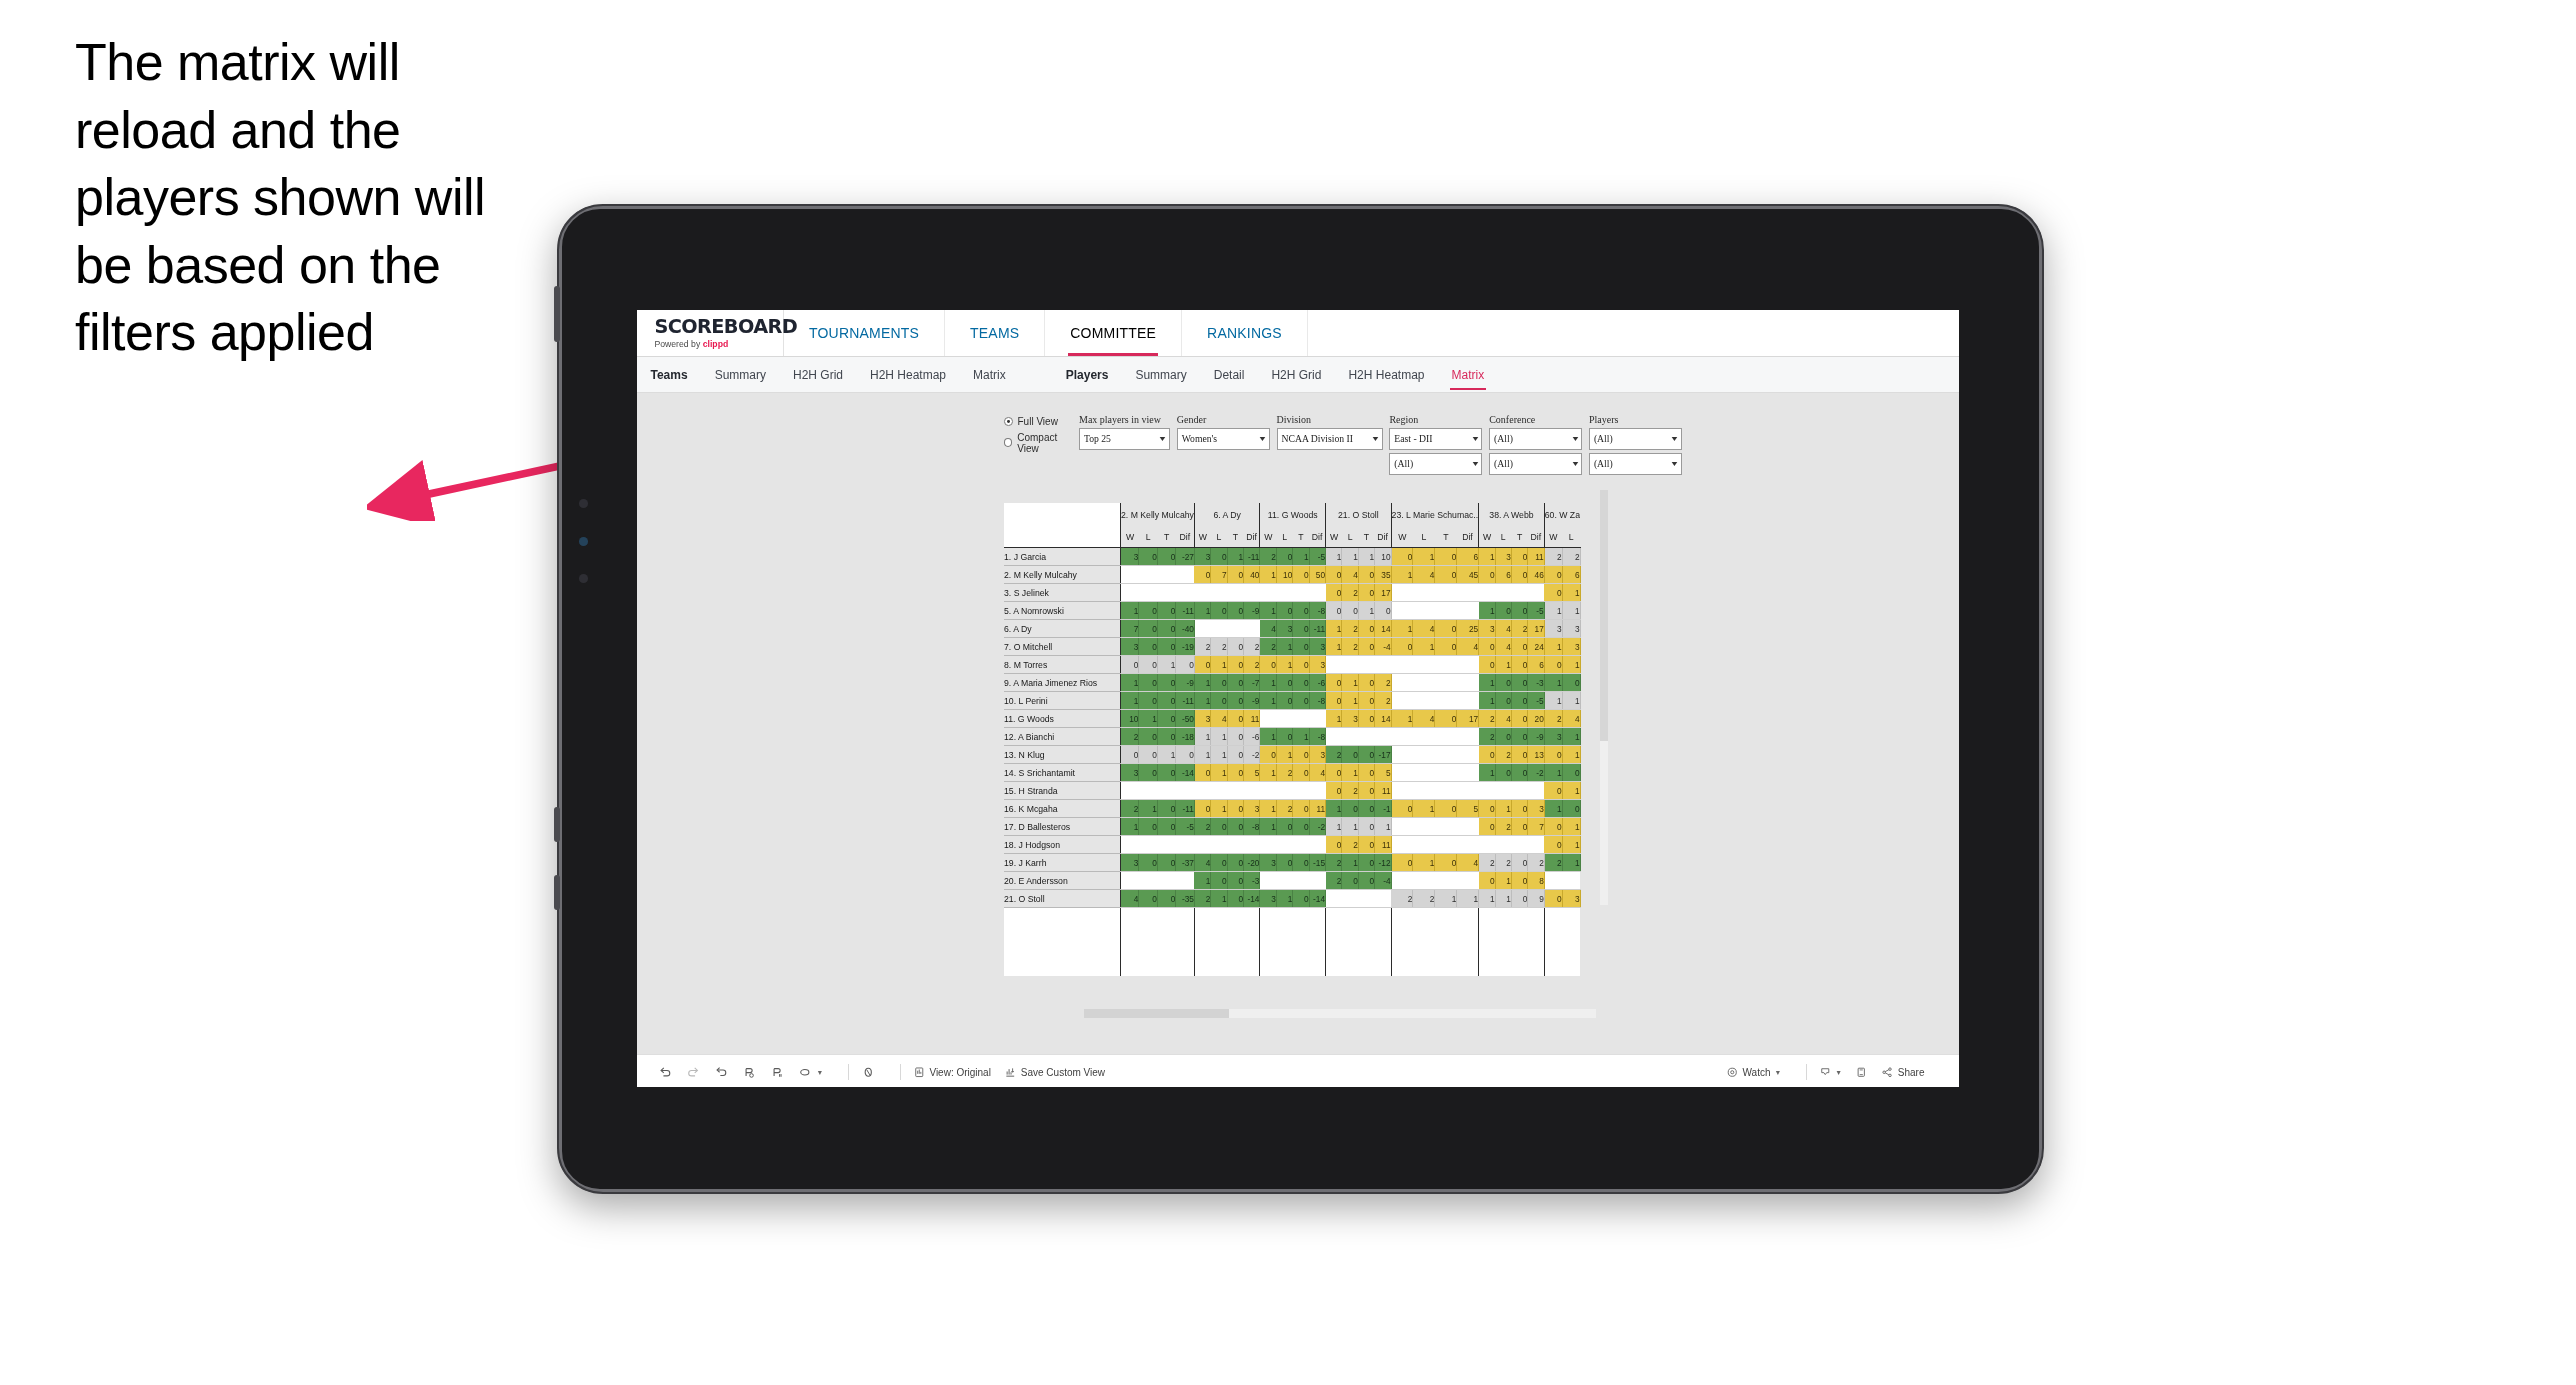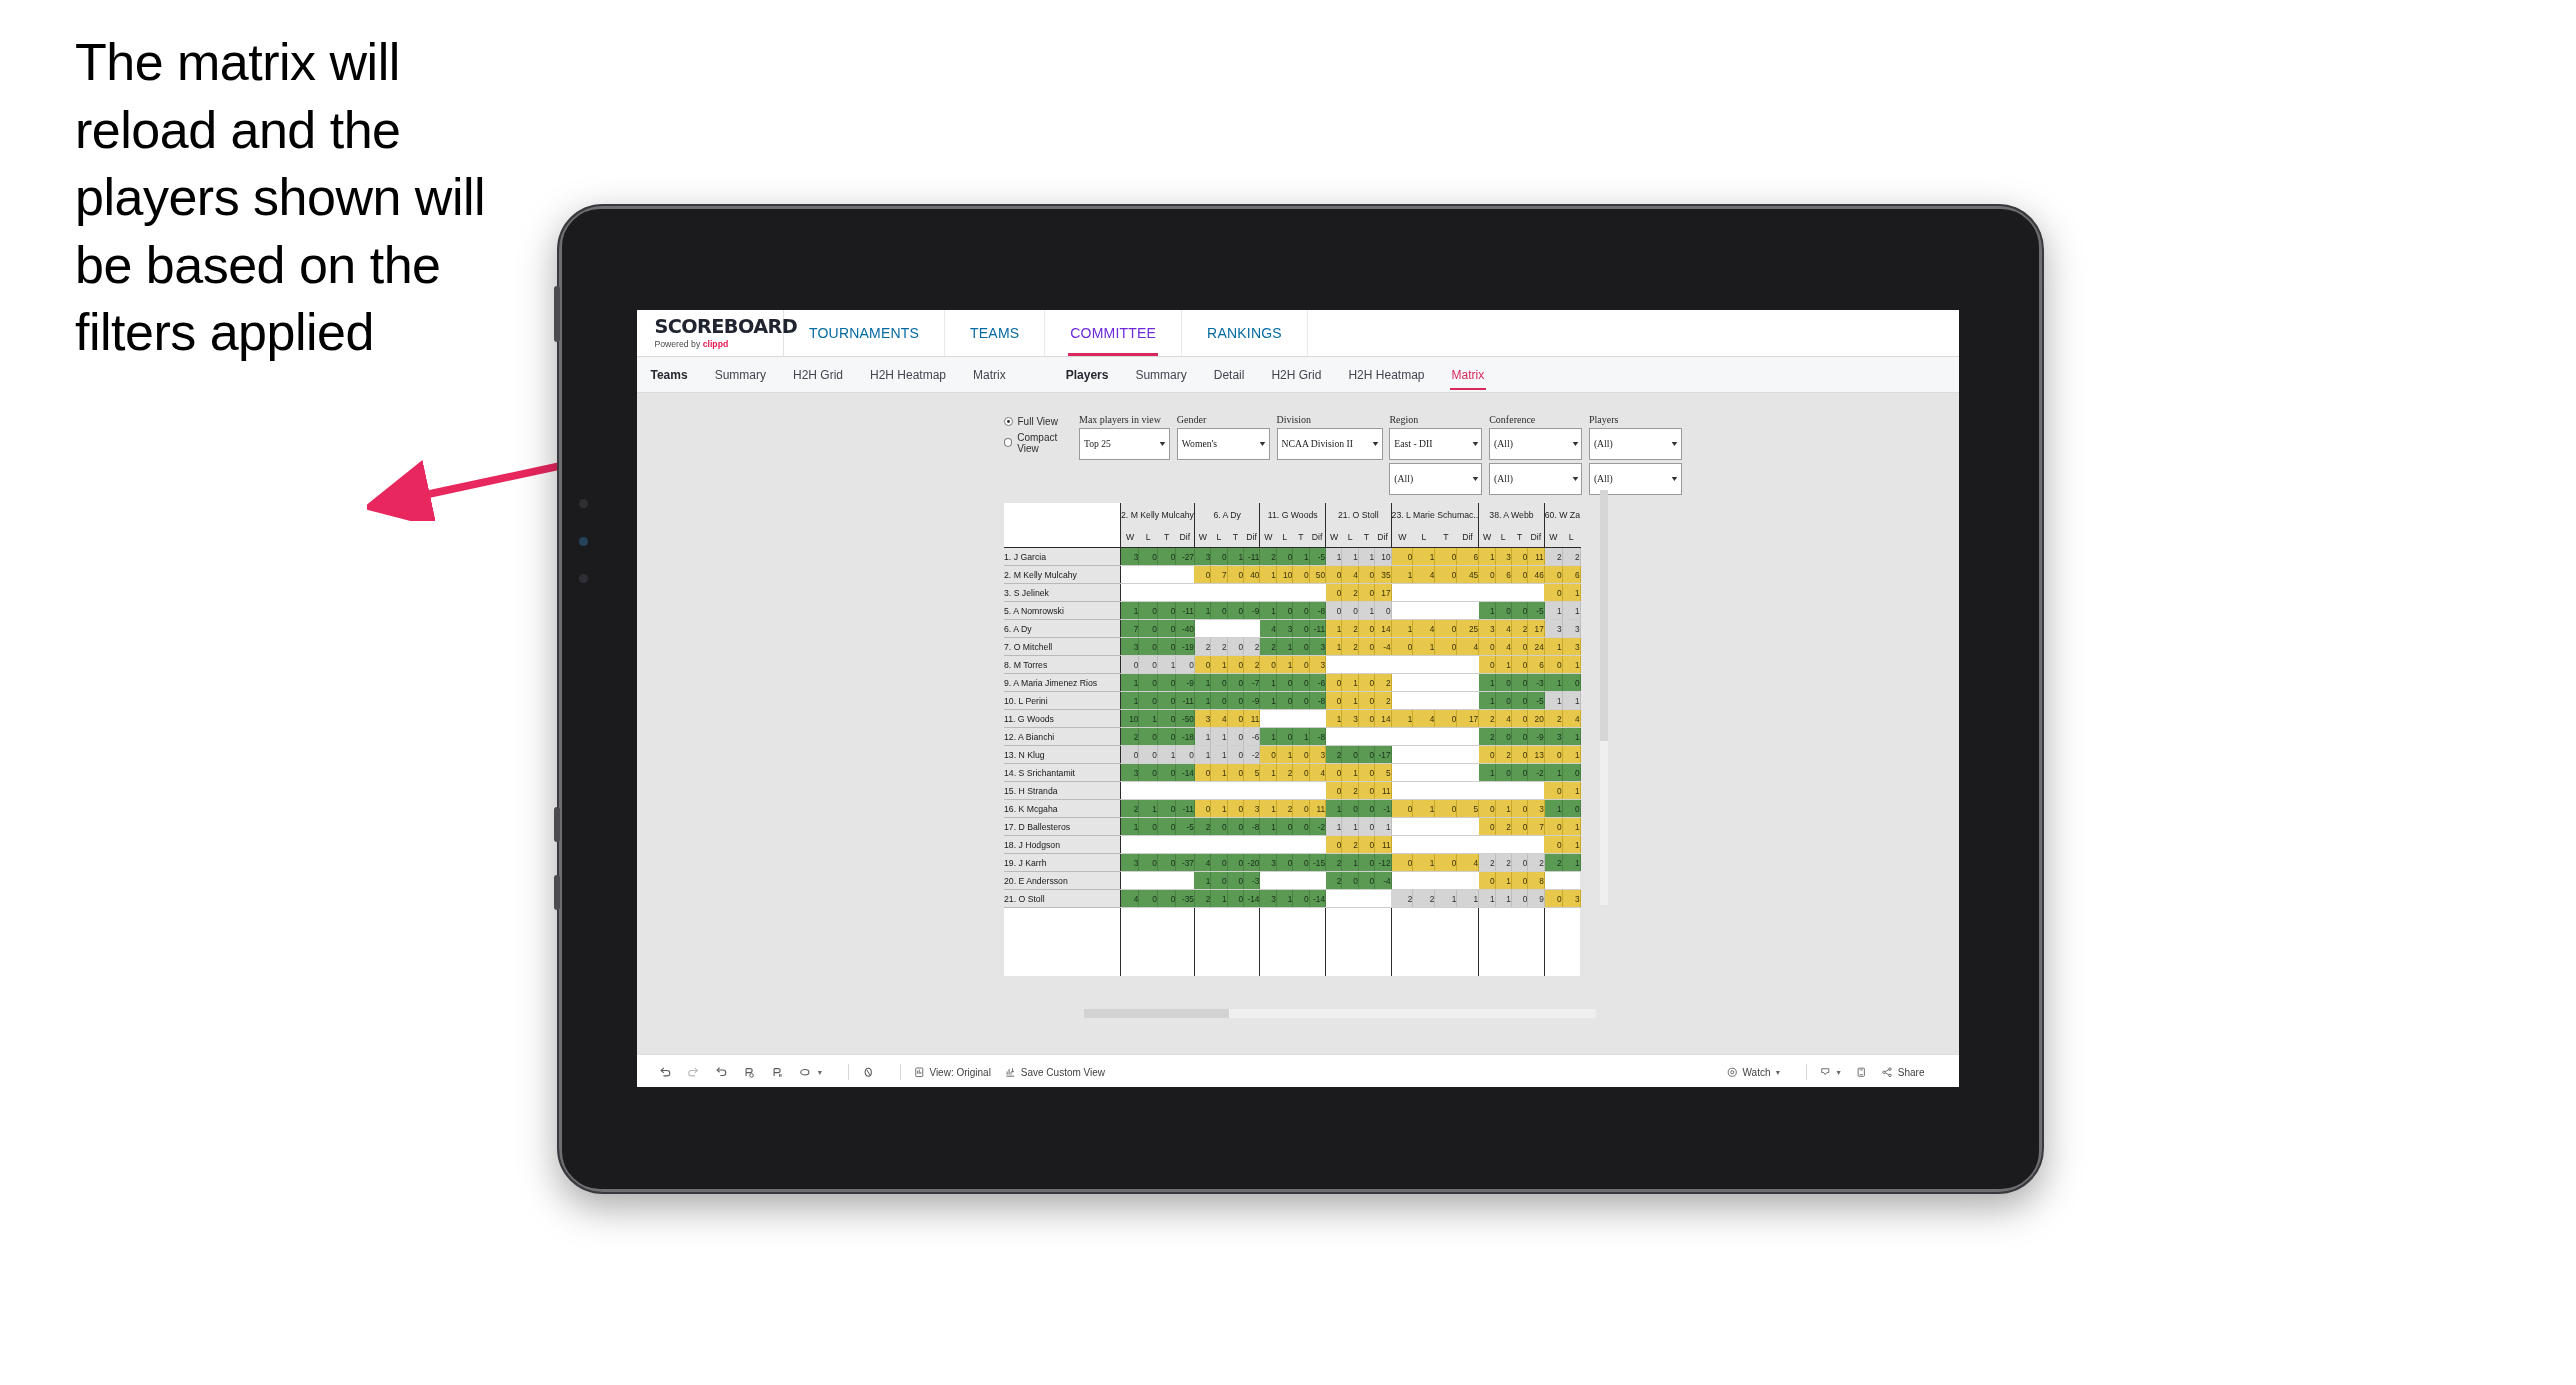--- a/index.html
+++ b/index.html
@@ -45,21 +45,21 @@
   
   #topnav{height:46px;background:#fff;border-bottom:1px solid #d8d8d8;display:flex;align-items:stretch;}
   #brand{width:147px;display:flex;flex-direction:column;justify-content:center;padding-left:17.4px;
          border-right:1px solid #e2e2e2;box-sizing:border-box;}
   #brand .bt{font-size:19.3px;font-weight:bold;letter-spacing:-0.6px;color:#1f2430;line-height:1;
              font-family:"DejaVu Sans", sans-serif;}
   #brand .bs{font-size:8.7px;color:#4a4a4a;margin-top:2.9px;}
   #brand .bs b{color:#e8174f;font-weight:bold;}
   .tnav{display:flex;align-items:center;padding:0 25px;font-size:14px;color:#0369a1;
         border-right:1px solid #e9e9e9;position:relative;cursor:pointer;letter-spacing:0.2px;}
-  .tnav.active{color:#6d28d9;text-align:right;}
+  .tnav.active{color:#000000;text-align:right;}
   .tnav.active:after{content:"";position:absolute;left:23px;right:23px;bottom:0;height:2.9px;background:#d7295b;}
 
   
   #subnav{height:35px;background:#f6f7f8;border-bottom:1px solid #dcdcdc;display:flex;align-items:center;}
   .sgroup{display:flex;align-items:center;height:100%;}
   .snav{font-size:12px;color:#41464f;padding:0 13.5px;position:relative;height:100%;
         display:flex;align-items:center;cursor:pointer;}
   .snav.first{font-weight:bold;color:#24282f;}
   .snav.bold{font-weight:bold;color:#24282f;}
   .snav.sel{color:#d7295b;font-weight:normal;}
@@ -71,21 +71,21 @@
 
   
   #filters{position:absolute;left:367px;top:21px;display:flex;align-items:flex-start;font-size:10px;color:#2c2c2c;}
   .radcol{width:75px;padding-top:1.9px;}
   .radrow{display:flex;align-items:center;margin-bottom:4.8px;}
   .rad{width:8.7px;height:8.7px;border:1px solid #7a7a7a;border-radius:50%;margin-right:4.8px;
        background:#fff;position:relative;box-sizing:border-box;}
   .rad.on:after{content:"";position:absolute;left:1.9px;top:1.9px;width:2.9px;height:2.9px;border-radius:50%;background:#333;}
   .fcol{margin-right:6.8px;font-family:Liberation Serif, serif;}
   .flabel{font-size:10px;color:#2b2b2b;margin-bottom:2.9px;white-space:nowrap;}
-  .fsel{height:32px;border:1px solid #9a9a9a;background:#fff;display:flex;align-items:center;
+  .fsel{height:22px;border:1px solid #9a9a9a;background:#fff;display:flex;align-items:center;
         justify-content:space-between;padding:0 2.9px 0 3.9px;font-size:9.7px;color:#222;box-sizing:border-box;
         margin-bottom:2.9px;cursor:pointer;}
   .fsel .car{font-size:6.8px;color:#333;transform:scaleX(1.4);}
   .w1{width:91px;} .w2{width:93px;} .w3{width:106px;} .w4{width:93px;} .w5{width:93px;} .w6{width:93px;}
 
   
   #matrix{position:absolute;left:367px;top:110px;width:596px;}
   table.mx{border-collapse:collapse;font-size:8.3px;color:#222;table-layout:fixed;}
   table.mx td,table.mx th{padding:0;margin:0;}
   .hdr-name{height:23px;text-align:center;font-size:8.7px;color:#1d1d1d;font-weight:normal;

